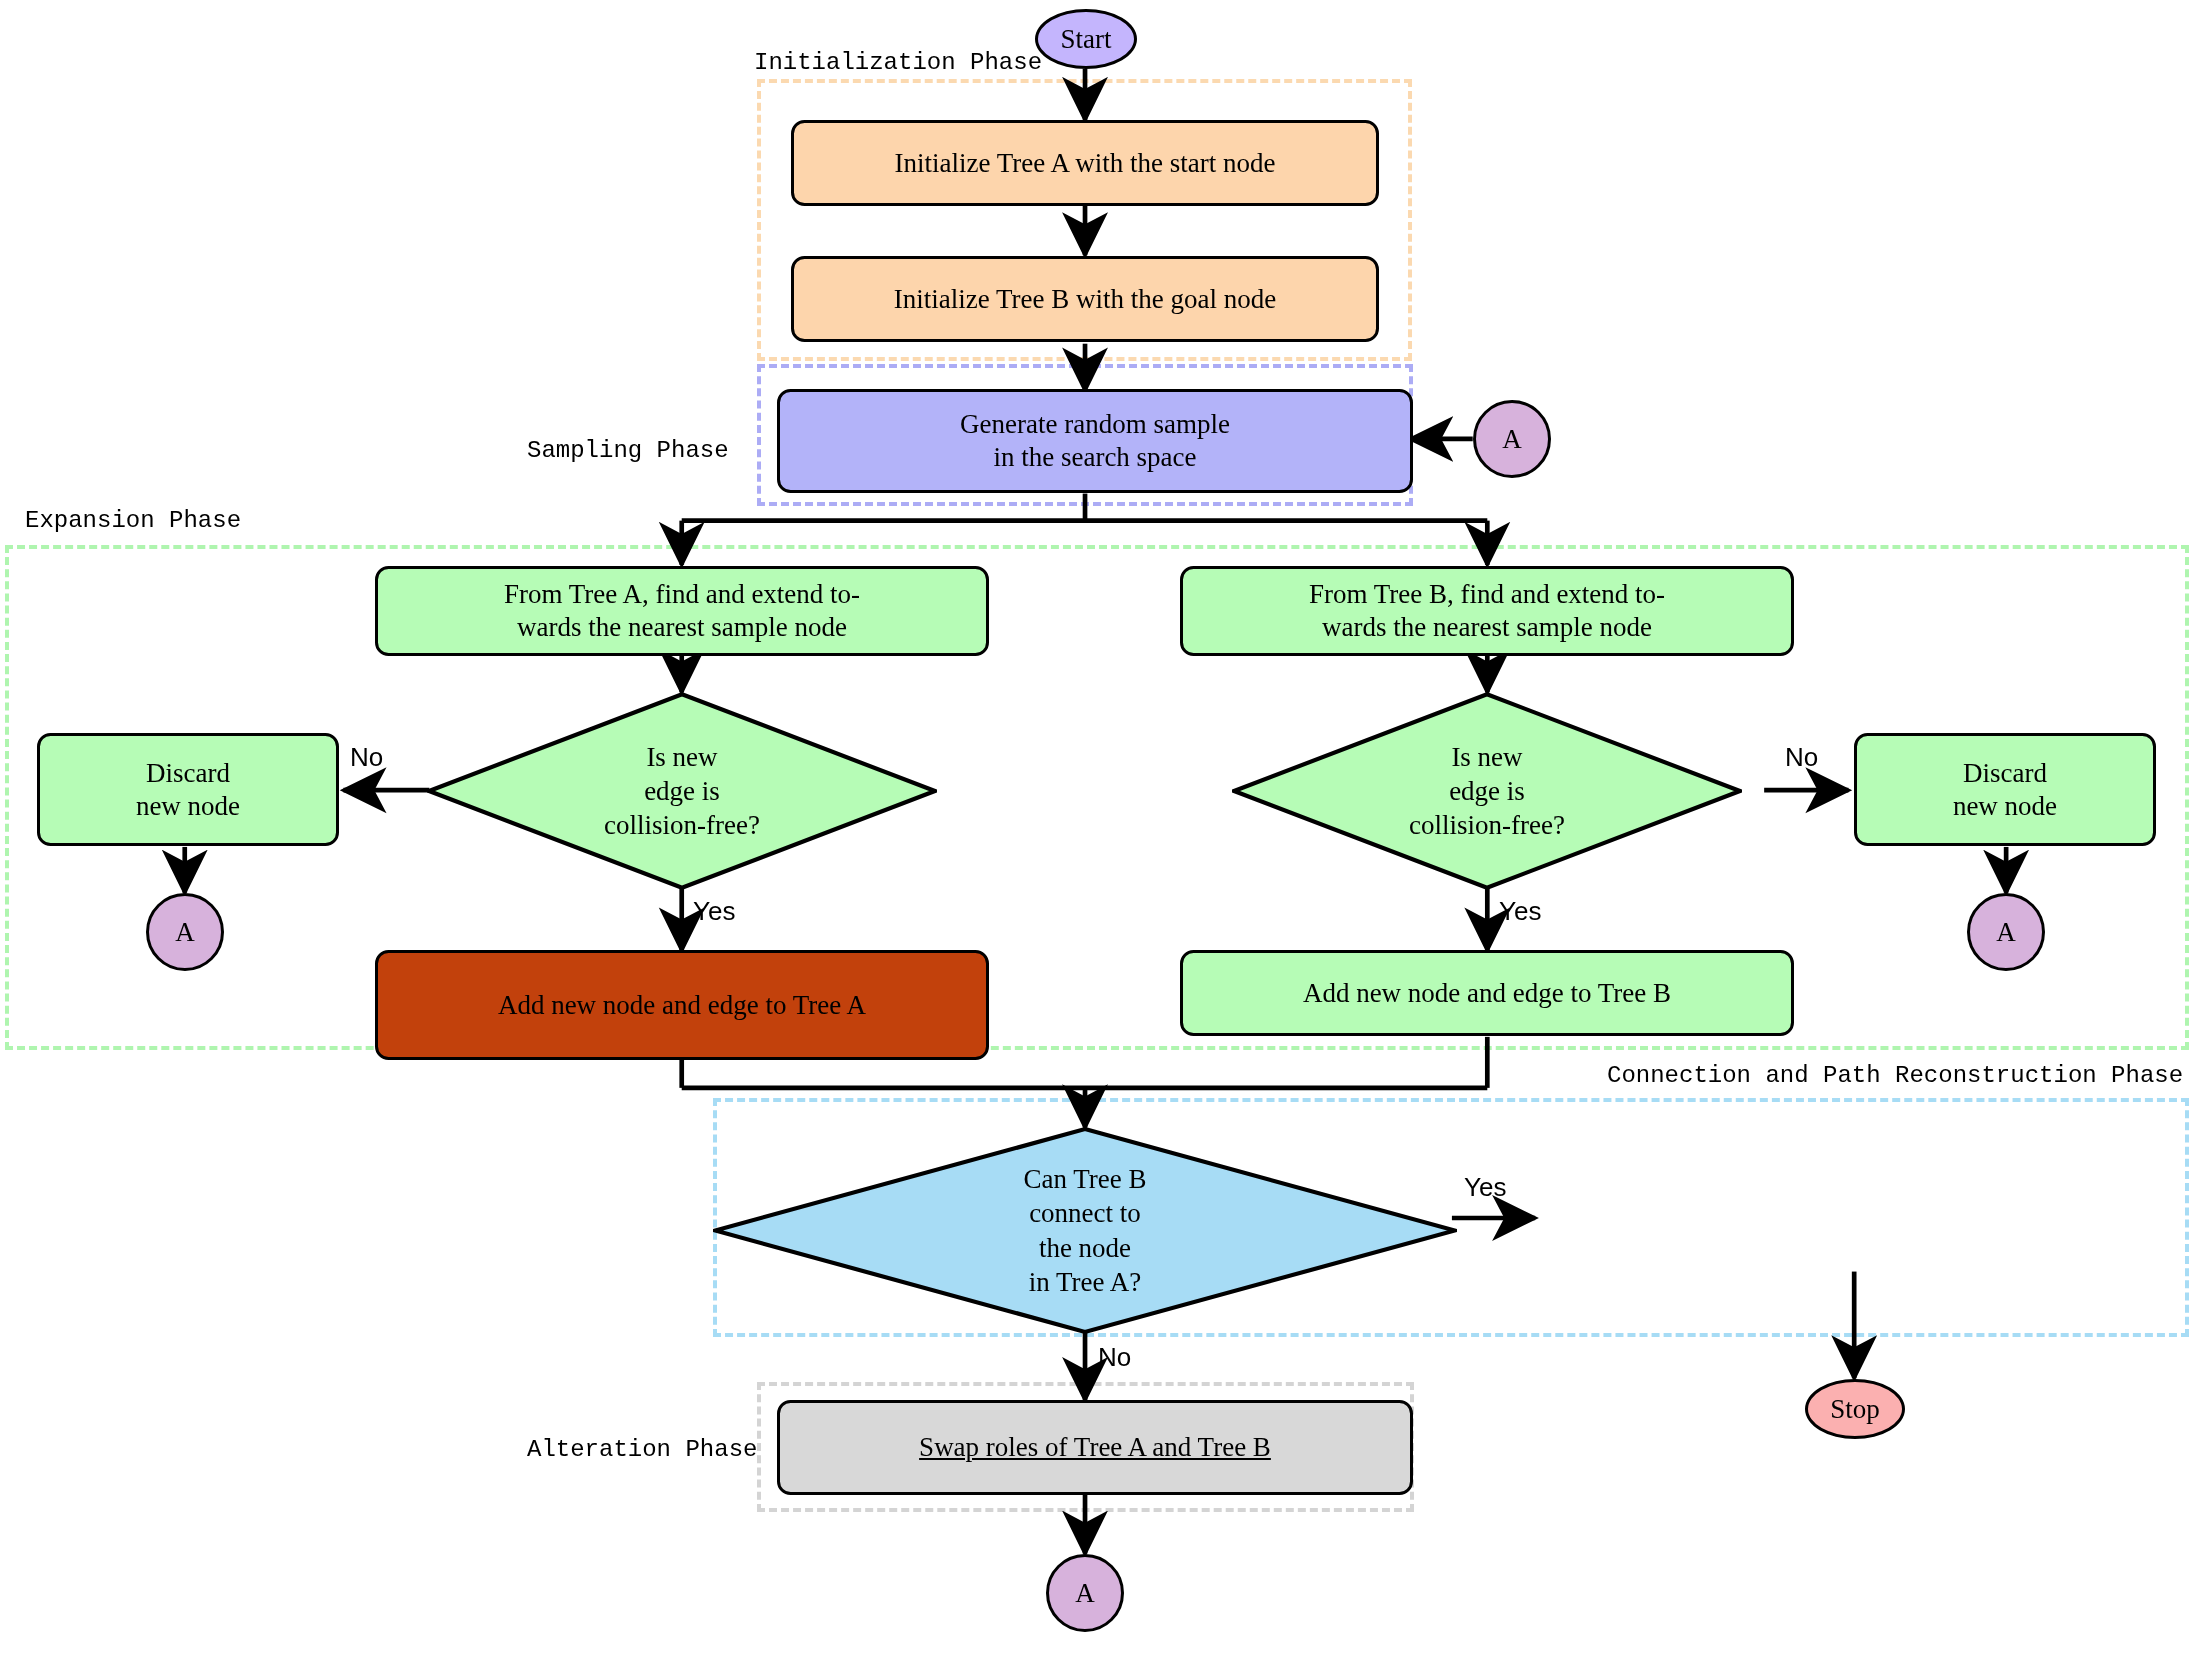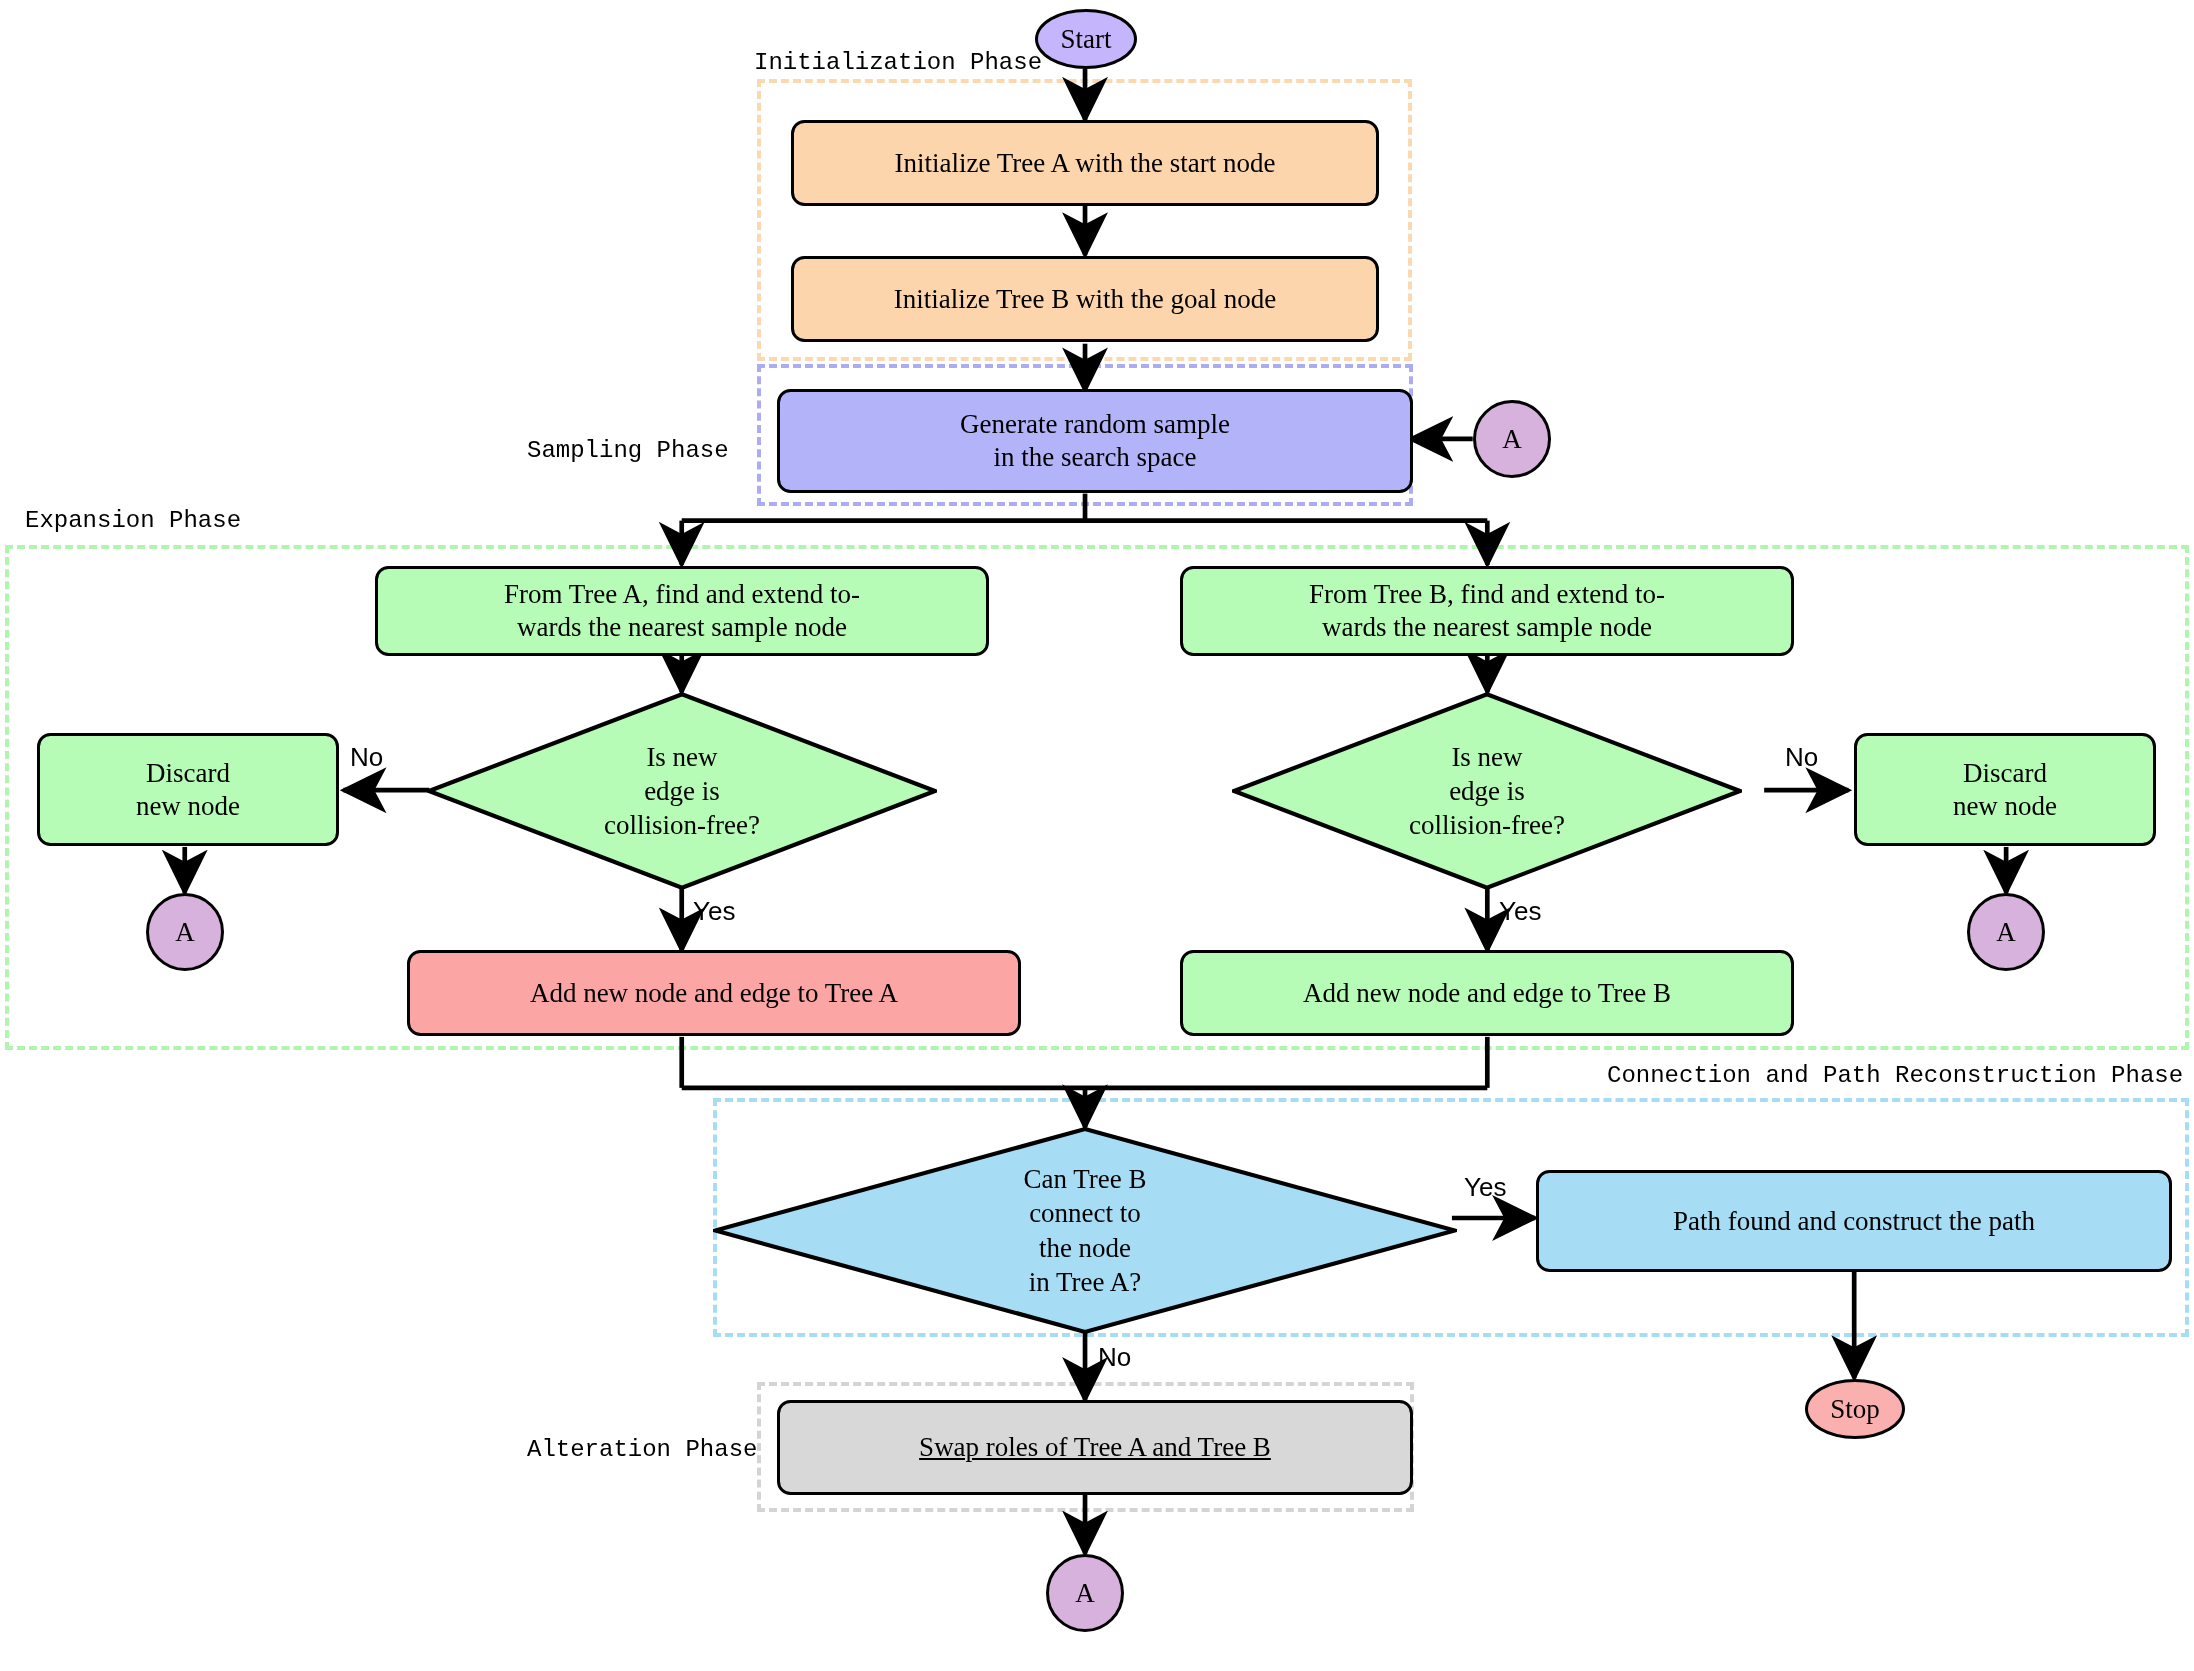--- a/index.html
+++ b/index.html
@@ -157,37 +157,36 @@
   <div class="node rbox" style="left:1854px;top:733px;width:302px;height:113px;background:#B6FCB6;
               flex-direction:column;">
     <span>Discard</span>
     <span>new node</span>
   </div>
 
   <div class="node circ" style="left:146px;top:893px;width:78px;height:78px;background:#D7B2DC;">A</div>
 
   <div class="node circ" style="left:1967px;top:893px;width:78px;height:78px;background:#D7B2DC;">A</div>
 
-  <div class="node rbox" style="left:375px;top:950px;width:614px;height:86px;background:#fca5a5;margin-left:32px;">Add new node and edge to Tree A</div>
+  <div class="node rbox" style="left:375px;top:950px;width:614px;height:110px;background:#c2410c;">Add new node and edge to Tree A</div>
 
   <div class="node rbox" style="left:1180px;top:950px;width:614px;height:86px;background:#B6FCB6;">Add new node and edge to Tree B</div>
 
   <div class="diamond-wrap" style="left:713px;top:1127px;width:744px;height:207px;">
     <svg width="744" height="207" viewBox="0 0 1430 398">
       <polygon points="715,4 1426,199 715,394 4,199" fill="#A7DCF5" stroke="#000" stroke-width="8"></polygon>
     </svg>
     <div class="diamond-text" style="flex-direction:column;">
       <span>Can Tree B</span>
       <span>connect to</span>
       <span>the node</span>
       <span>in Tree A?</span>
     </div>
   </div>
 
-  <div class="node rbox" style="left:1536px;top:1170px;width:636px;height:102px;background:#A7DCF5;">Path found and construct the path</div>
 
   <div class="node circ" style="left:1805px;top:1379px;width:100px;height:60px;background:#FBB0B0;">Stop</div>
 
   <div class="node rbox" style="left:777px;top:1400px;width:636px;height:95px;background:#D8D8D8;text-decoration:underline;">Swap roles of Tree A and Tree B</div>
 
   <div class="node circ" style="left:1046px;top:1554px;width:78px;height:78px;background:#D7B2DC;">A</div>
 
   <div class="edge-label" style="left:350px;top:742px;">No</div>
   <div class="edge-label" style="left:1785px;top:742px;">No</div>
   <div class="edge-label" style="left:693px;top:896px;">Yes</div>

